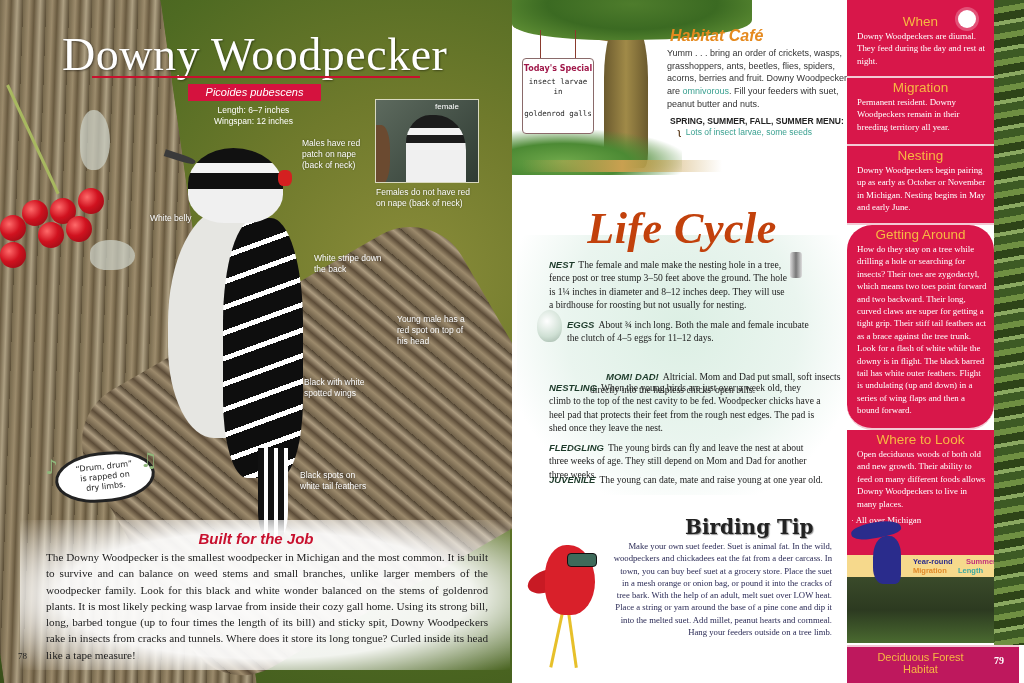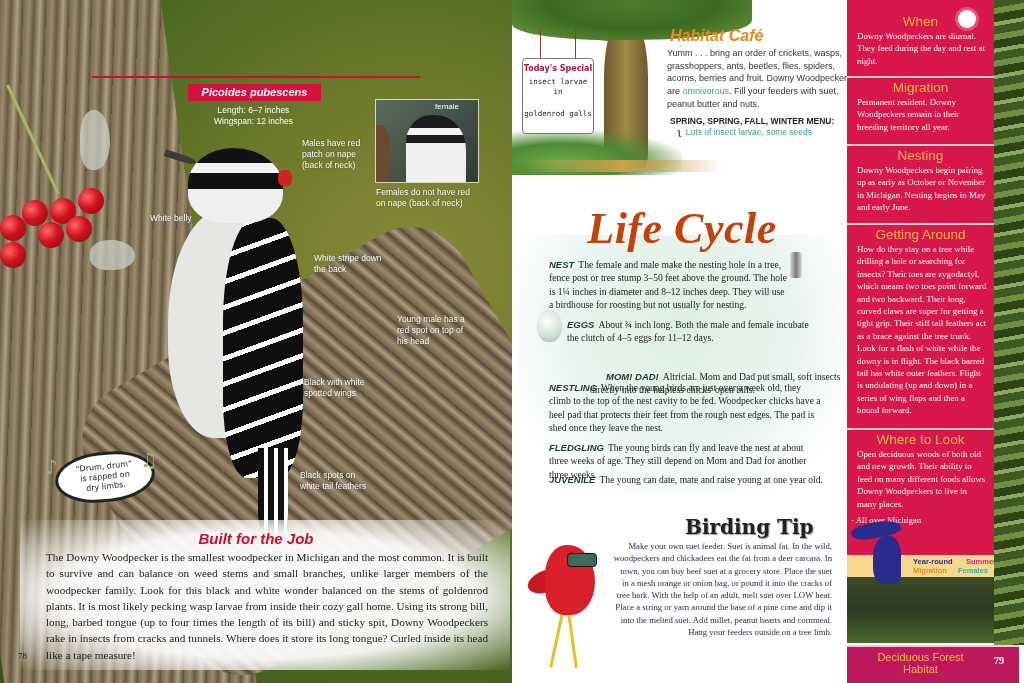--- a/index.html
+++ b/index.html
@@ -36,21 +36,21 @@
 
   .title {
     position: absolute; left: 62px; top: 28px;
     font-family: "Liberation Serif", serif; font-size: 46px; color: #ffffff;
     letter-spacing: 0.5px; text-shadow: 1px 1px 2px rgba(0,0,0,0.4);
   }
   .title-rule { position: absolute; left: 92px; top: 76px; width: 328px; height: 2px; background: #c8102e; }
   .latin {
     position: absolute; left: 188px; top: 84px; width: 133px; height: 17px;
     background: #d5123e; color: #fff; font-family: "Liberation Sans", sans-serif;
-    font-style: italic; font-weight: bold; font-size: 11px; text-align: center; line-height: 17px;
+    font-style: italic; font-weight: normal; font-size: 11px; text-align: center; line-height: 17px;
   }
   .sizes { position: absolute; left: 214px; top: 105px; color: #fff; font-family: "Liberation Sans", sans-serif; font-size: 8.5px; text-align: center; line-height: 11px; }
 
   .female-photo {
     position: absolute; left: 375px; top: 99px; width: 104px; height: 84px;
     border: 1px solid #d9d9c0; background: linear-gradient(135deg, #5d6a5e, #2f3b33);
     overflow: hidden;
   }
   .female-photo .bird-mini {
     position: absolute; left: 30px; top: 15px; width: 60px; height: 70px; border-radius: 40% 50% 0 0;
@@ -162,20 +162,21 @@
   <div class="berries">
     <div class="berry" style="left:0;top:35px;"></div>
     <div class="berry" style="left:22px;top:20px;"></div>
     <div class="berry" style="left:50px;top:18px;"></div>
     <div class="berry" style="left:78px;top:8px;"></div>
     <div class="berry" style="left:38px;top:42px;"></div>
     <div class="berry" style="left:66px;top:36px;"></div>
     <div class="berry" style="left:0;top:62px;"></div>
   </div>
 
+  <div class="title">Downy Woodpecker</div>
   <div class="title-rule"></div>
   <div class="latin">Picoides pubescens</div>
   <div class="sizes">
     <div>Length: 6–7 inches</div>
     <div>Wingspan: 12 inches</div>
   </div>
 
   <div class="female-photo">
     <div class="bark-mini"></div>
     <div class="bird-mini"></div>
@@ -245,21 +246,21 @@
   <div class="sign-string" style="left:28px;top:30px;"></div>
   <div class="sign-string" style="left:63px;top:30px;"></div>
   <div class="special-sign">
     <span class="special-title">Today's Special</span>
     <span class="special-text">insect larvae in</span>
     <span class="special-text" style="margin-top:12px">goldenrod galls</span>
   </div>
 
   <div class="cafe-title">Habitat Café</div>
   <div class="cafe-text"><span>Yumm . . . bring an order of crickets, wasps, grasshoppers, ants, beetles, flies, spiders, acorns, berries and fruit. Downy Woodpeckers are </span><span class="omni">omnivorous</span><span>. Fill your feeders with suet, peanut butter and nuts.</span></div>
-  <div class="menu-head">SPRING, SPRING, FALL, WINTER MENU:</div>
+  <div class="menu-head">SPRING, SUMMER, FALL, SUMMER MENU:</div>
   <div class="menu-item"><span class="worm">ʅ</span><span>Lots of insect larvae, some seeds</span></div>
 
   <div class="lc-bg"></div>
   <div class="lc-title">Life Cycle</div>
   <div class="tree-stump-icon"></div>
   <div class="egg"></div>
 
   <div class="lc-entry" style="left:37px;top:258px;width:240px;">
     <span class="lc-label">NEST</span><span>The female and male make the nesting hole in a tree, fence post or tree stump 3–50 feet above the ground. The hole is 1¼ inches in diameter and 8–12 inches deep. They will use a birdhouse for roosting but not usually for nesting.</span>
   </div>
@@ -296,34 +297,34 @@
       <span class="sb-text">Downy Woodpeckers are diurnal. They feed during the day and rest at night.</span>
     </div>
     <div class="sb-box" style="top:78px;height:68px;">
       <span class="sb-title">Migration</span>
       <span class="sb-text">Permanent resident. Downy Woodpeckers remain in their breeding territory all year.</span>
     </div>
     <div class="sb-box" style="top:146px;height:79px;">
       <span class="sb-title">Nesting</span>
       <span class="sb-text">Downy Woodpeckers begin pairing up as early as October or November in Michigan. Nesting begins in May and early June.</span>
     </div>
-    <div class="sb-box" style="top:225px;height:205px;">
+    <div class="sb-box" style="top:225px;height:205px;border-radius:25px;">
       <span class="sb-title">Getting Around</span>
       <span class="sb-text">How do they stay on a tree while drilling a hole or searching for insects? Their toes are zygodactyl, which means two toes point forward and two backward. Their long, curved claws are super for getting a tight grip. Their stiff tail feathers act as a brace against the tree trunk. Look for a flash of white while the downy is in flight. The black barred tail has white outer feathers. Flight is undulating (up and down) in a series of wing flaps and then a bound forward.</span>
     </div>
     <div class="sb-box" style="top:430px;height:125px;border-bottom:none;">
       <span class="sb-title">Where to Look</span>
       <span class="sb-text">Open deciduous woods of both old and new growth. Their ability to feed on many different foods allows Downy Woodpeckers to live in many places.</span>
       <span class="sb-text" style="padding-top:0;padding-left:4px">· All over Michigan</span>
     </div>
     <div class="legend-strip">
       <span class="leg" style="left:66px;top:2px;color:#2a2c8c;">Year-round</span>
       <span class="leg" style="left:111px;top:2px;color:#c0307a;padding-left:8px;">Summer</span>
       <span class="leg" style="left:66px;top:11px;color:#e08a2a;">Migration</span>
-      <span class="leg" style="left:111px;top:11px;color:#3aa8a0;">Females</span>
+      <span class="leg" style="left:111px;top:11px;color:#3aa8a0;">Length</span>
     </div>
     <div class="forest-photo"></div>
     <div class="mi-map">
       <div class="mi-upper"></div>
       <div class="mi-lower"></div>
     </div>
   </div>
 
   <div class="forest-strip"></div>
   <div class="habitat-bar" style="left:335px;">

